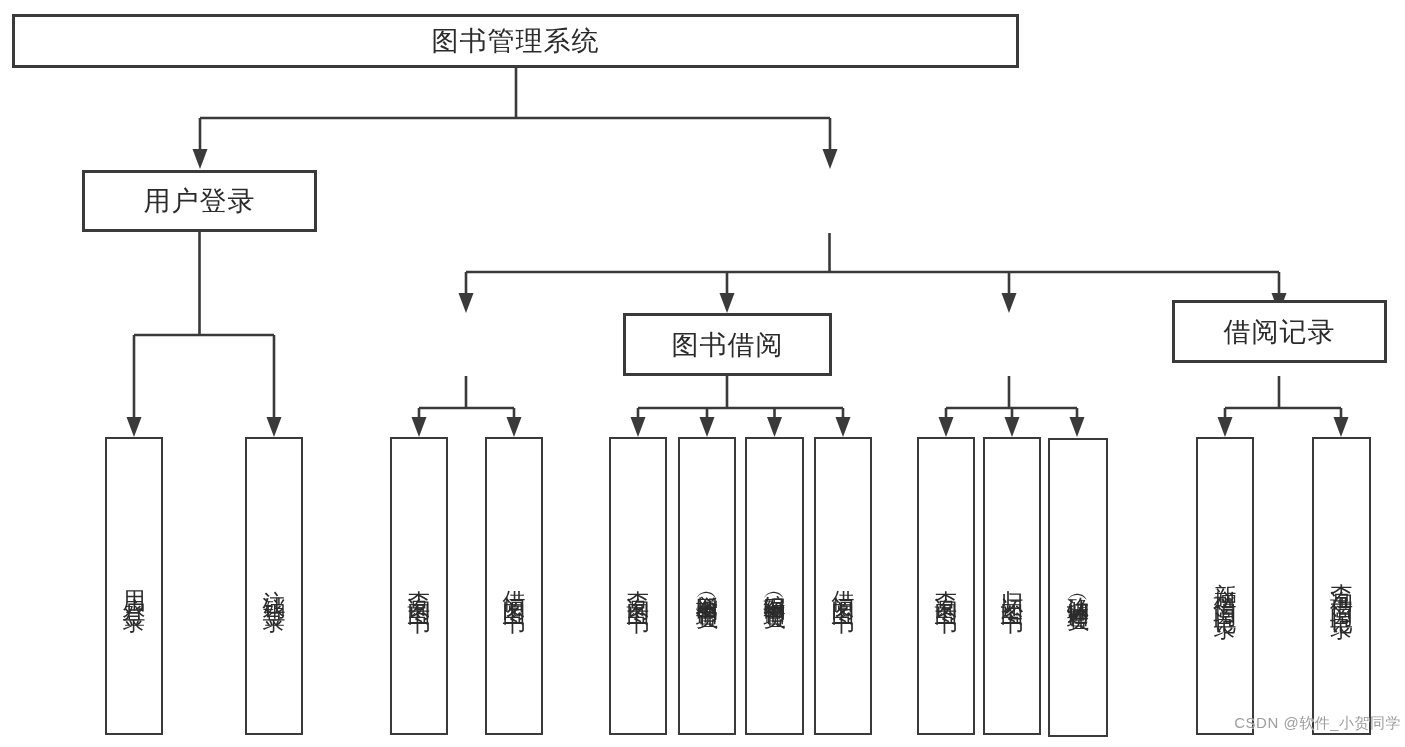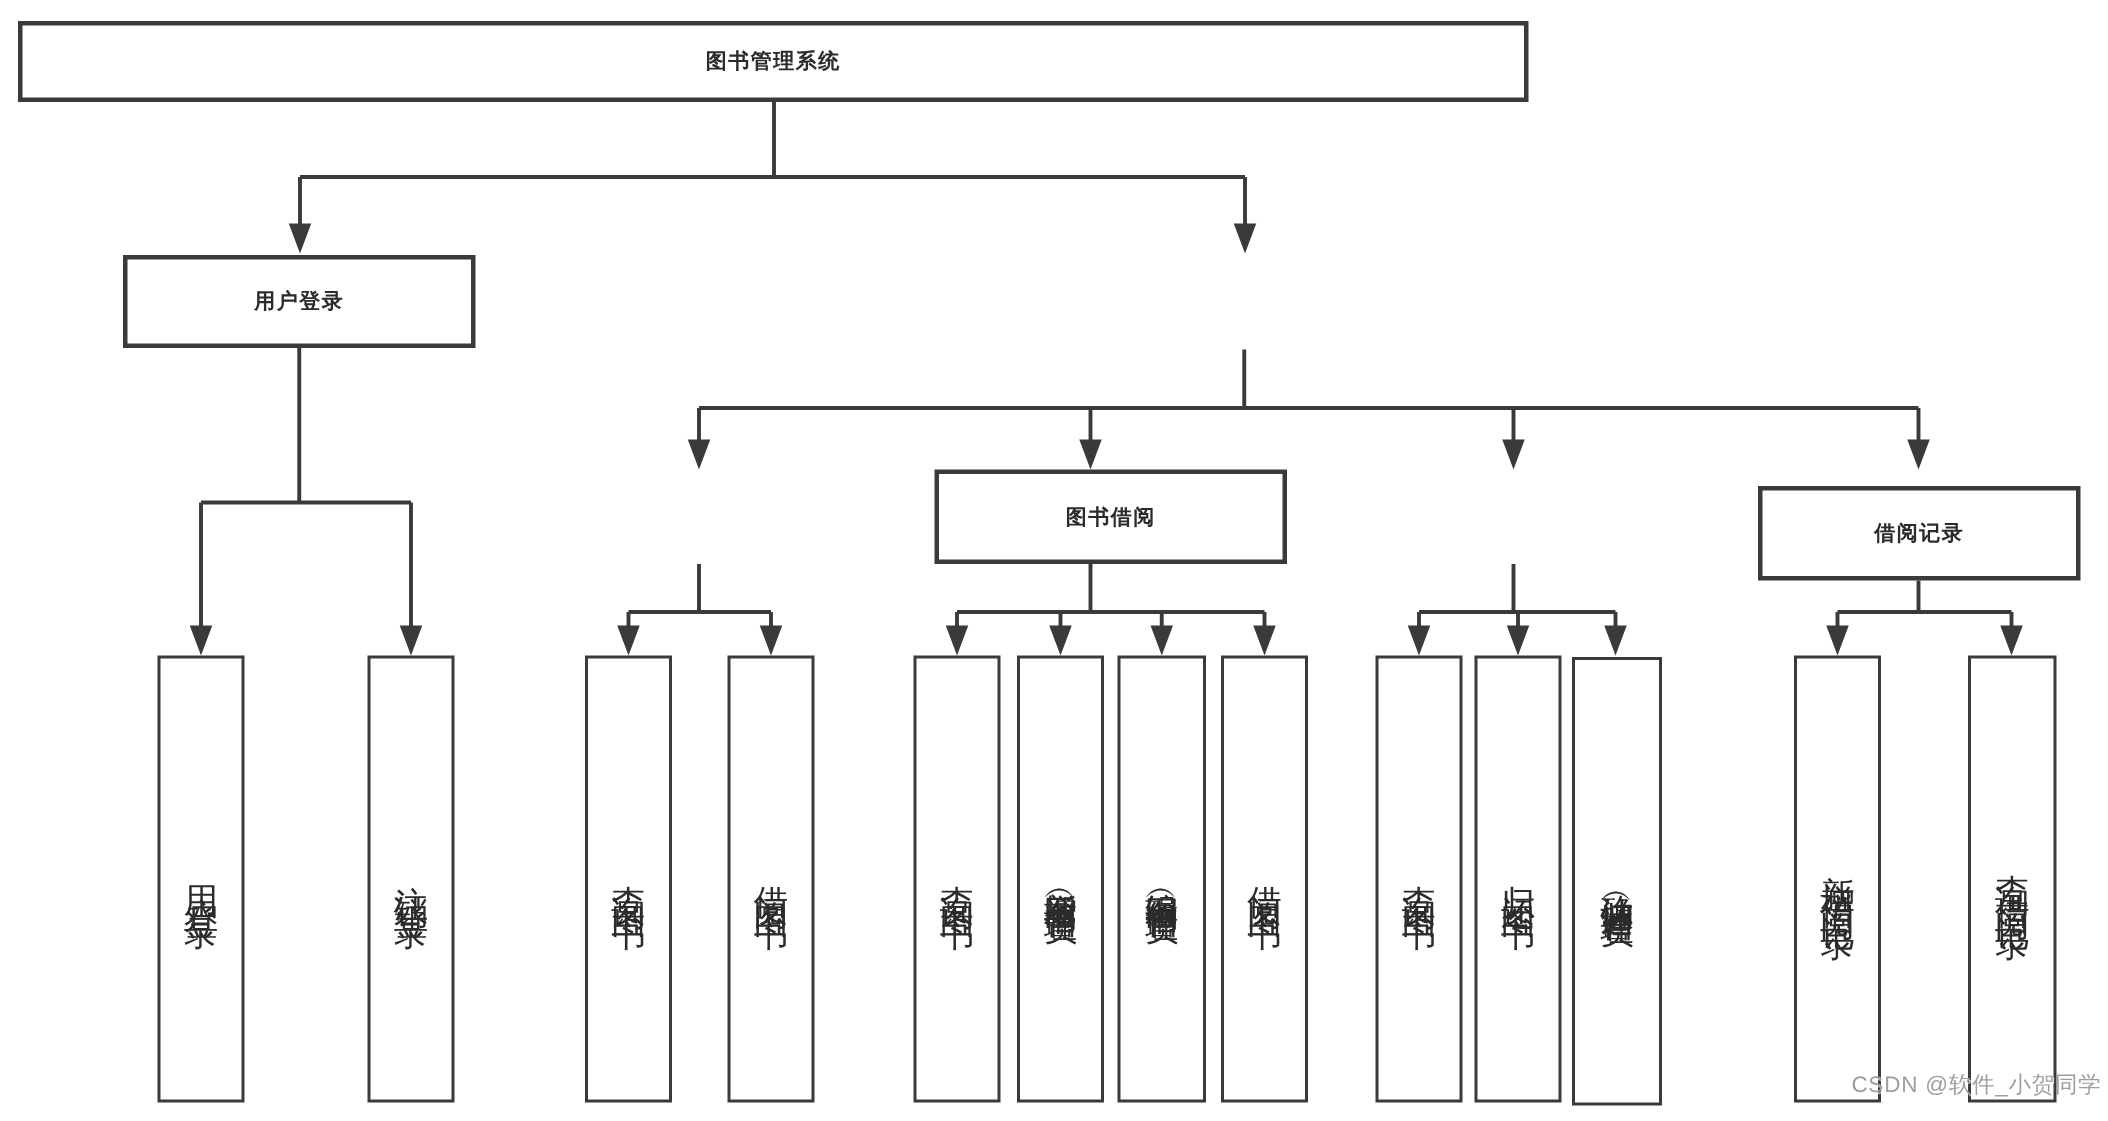--- a/index.html
+++ b/index.html
@@ -18,24 +18,23 @@
   .wires{position:absolute;left:0;top:0;width:1405px;height:747px;}
   .node{
     position:absolute;
     background:#ffffff;
     border:3px solid var(--line);
     box-sizing:border-box;
     display:flex;align-items:center;justify-content:center;
     color:var(--text);
   }
   .node.h span{
-    font-size:14px;
+    font-size:27px;
     letter-spacing:1px;
     white-space:nowrap;
-    font-weight:bold;
   }
   .node.v{border-width:2.5px;}
   .vtext{
     writing-mode:vertical-rl;
     text-orientation:mixed;
     font-size:23px;
     letter-spacing:7px;
     line-height:1;
     white-space:nowrap;
   }
@@ -107,24 +106,24 @@
   </svg>
 
   <div class="node h" style="left:12px;top:14px;width:1007px;height:54px">
     <span>图书管理系统</span>
   </div>
 
   <div class="node h" style="left:82px;top:170px;width:235px;height:62px">
     <span>用户登录</span>
   </div>
 
-  <div class="node h" style="left:623px;top:313px;width:235px;height:63px">
+  <div class="node h" style="left:623px;top:313px;width:209px;height:63px">
     <span>图书借阅</span>
   </div>
-  <div class="node h" style="left:1172px;top:324px;width:215px;height:63px">
+  <div class="node h" style="left:1172px;top:300px;width:215px;height:63px">
     <span>借阅记录</span>
   </div>
 
   <div class="node v" style="left:105px;top:437px;width:58px;height:298px">
     <span class="vtext">用户登录</span>
   </div>
   <div class="node v" style="left:245px;top:437px;width:58px;height:298px">
     <span class="vtext">注销登录</span>
   </div>
 

